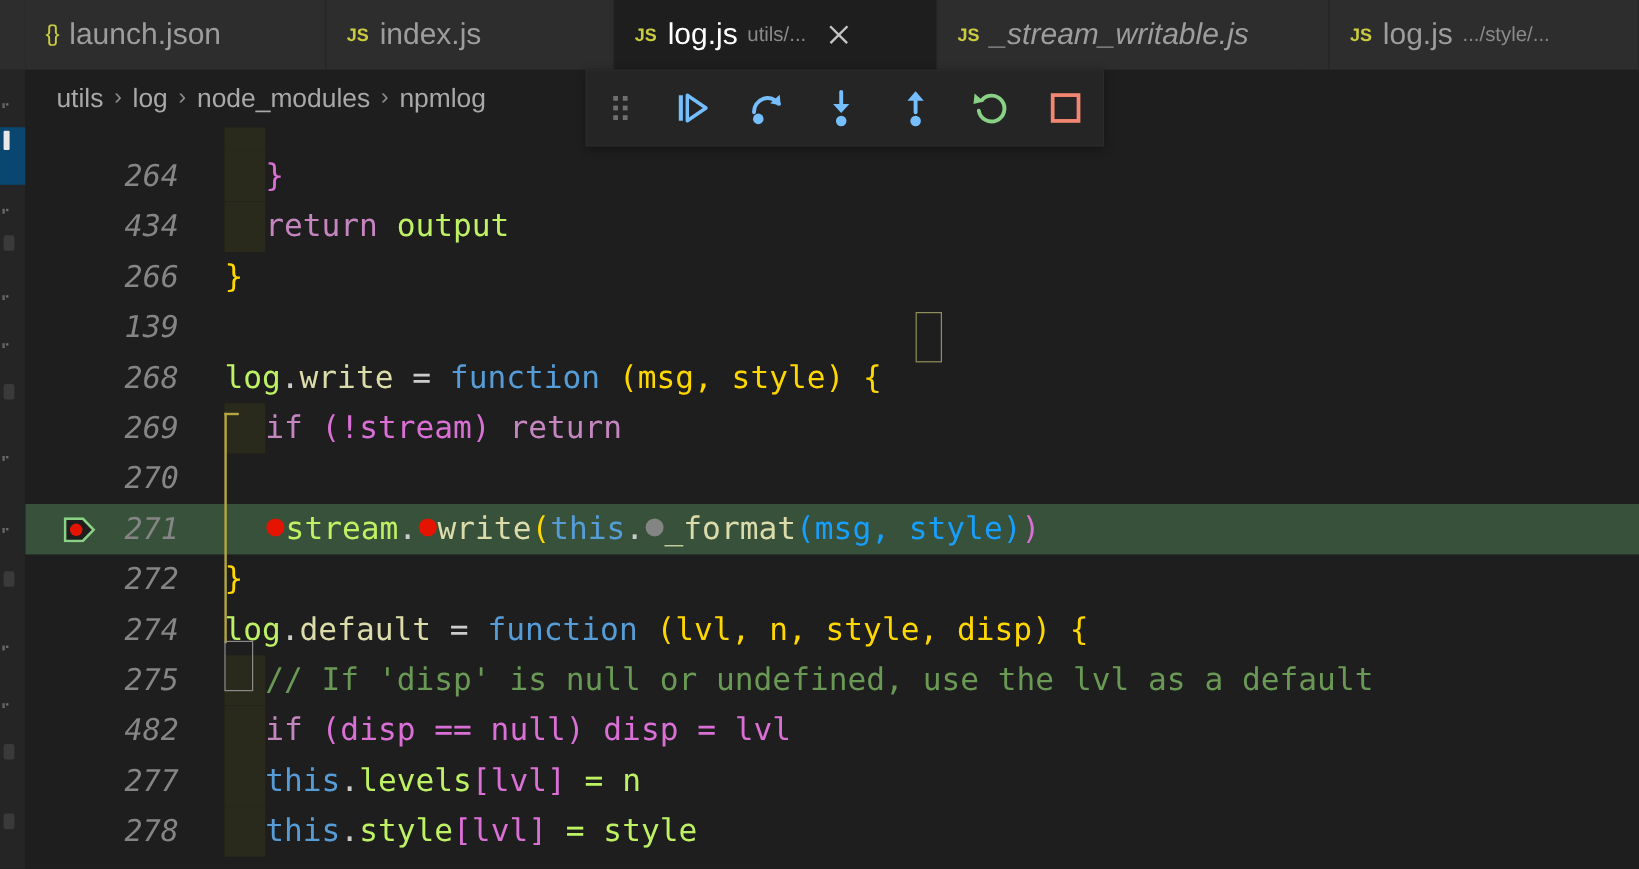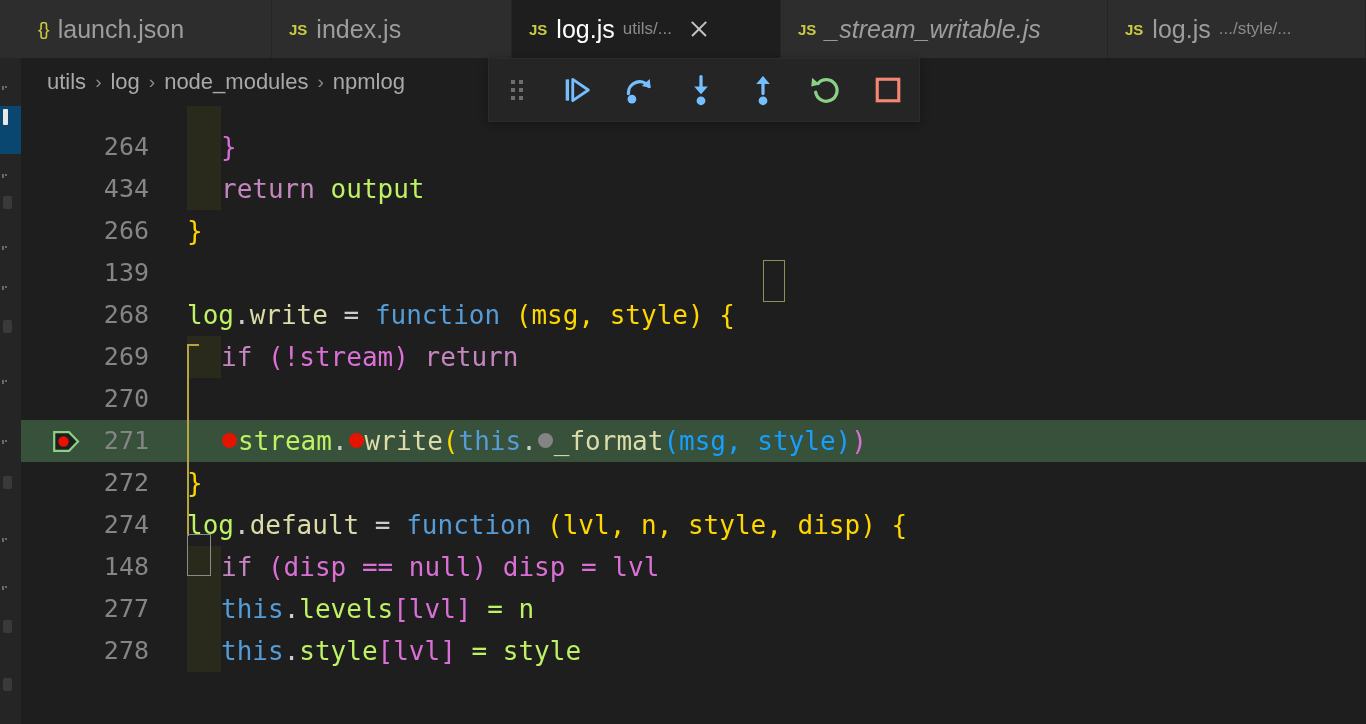--- a/index.html
+++ b/index.html
@@ -74,21 +74,21 @@
   .dt-btn{width:64px;height:62px;display:flex;align-items:center;justify-content:center;}
   .dt-btn svg{display:block;}
 
   
   .editor{position:absolute;left:21px;top:106px;right:0;bottom:0;background:#1e1e1e;overflow:hidden;}
   .lines{position:absolute;left:0;top:-22px;right:0;}
   .row{height:42px;position:relative;}
   .gutter{
     position:absolute;left:0;top:0;width:140px;height:42px;
     color:#858585;font-family:"DejaVu Sans Mono","Liberation Mono",monospace;
-    font-size:25px;line-height:42px;text-align:right;padding-right:12px;box-sizing:border-box;
+    font-size:25px;line-height:42px;text-align:right;padding-right:12px;box-sizing:border-box;font-style:italic;
   }
   .bp-marker{
     position:absolute;left:32px;top:11px;width:27px;height:21px;z-index:4;
   }
   .code{
     position:absolute;left:166px;top:0;right:0;height:42px;
     font-family:"DejaVu Sans Mono","Liberation Mono",monospace;
     font-size:26px;line-height:42px;white-space:pre;
   }
   .rowbg{position:absolute;left:166px;top:0;right:0;height:42px;}
@@ -291,24 +291,29 @@
         <div class="gutter">272</div>
         <div class="code"><span class="c-brk-y">}</span></div>
       </div>
 
 
       <div class="row">
         <div class="gutter">274</div>
         <div class="code"><span class="c-blue">log</span><span class="c-punc">.</span><span class="c-yellow">default</span><span class="c-punc"> = </span><span class="c-kw">function</span><span class="c-brk-y"> (lvl, n, style, disp) </span><span class="c-brk-y">{</span></div>
       </div>
 
-
-      <div class="row">
-        <div class="rowbg indent-block"></div>
-        <div class="gutter">148</div>
+      <div class="row">
+        <div class="rowbg indent-block"></div>
+        <div class="gutter">275</div>
+        <div class="code"><span style="padding-left:34px"></span><span class="c-green">// If 'disp' is null or undefined, use the lvl as a default</span></div>
+      </div>
+
+      <div class="row">
+        <div class="rowbg indent-block"></div>
+        <div class="gutter">482</div>
         <div class="code"><span style="padding-left:34px"></span><span class="c-pink">if</span><span class="c-brk-p"> (disp == null) disp = lvl</span></div>
       </div>
 
       <div class="row">
         <div class="rowbg indent-block"></div>
         <div class="gutter">277</div>
         <div class="code"><span style="padding-left:34px"></span><span class="c-kw">this</span><span class="c-punc">.</span><span class="c-blue">levels</span><span class="c-brk-p">[lvl]</span><span class="c-blue"> = n</span></div>
       </div>
 
       <div class="row">

